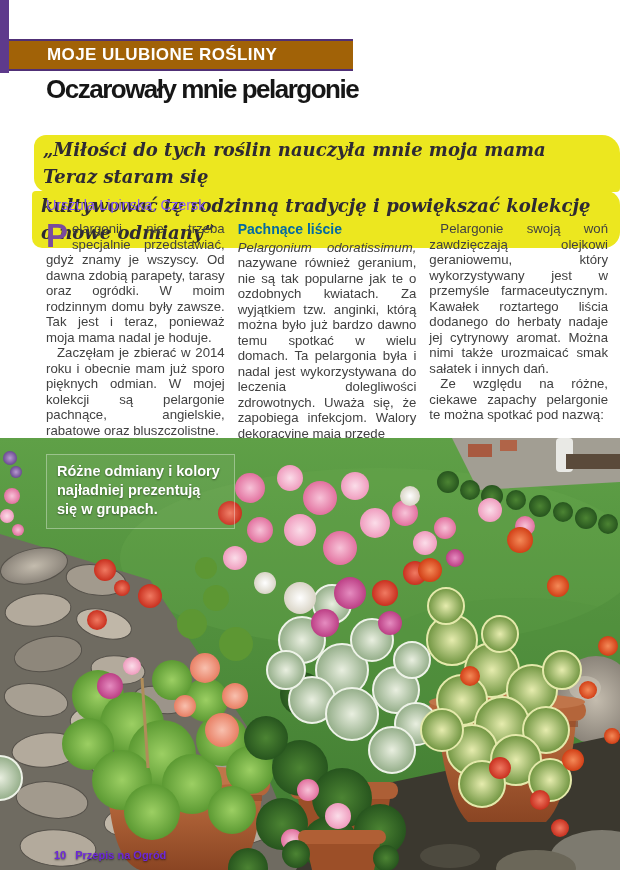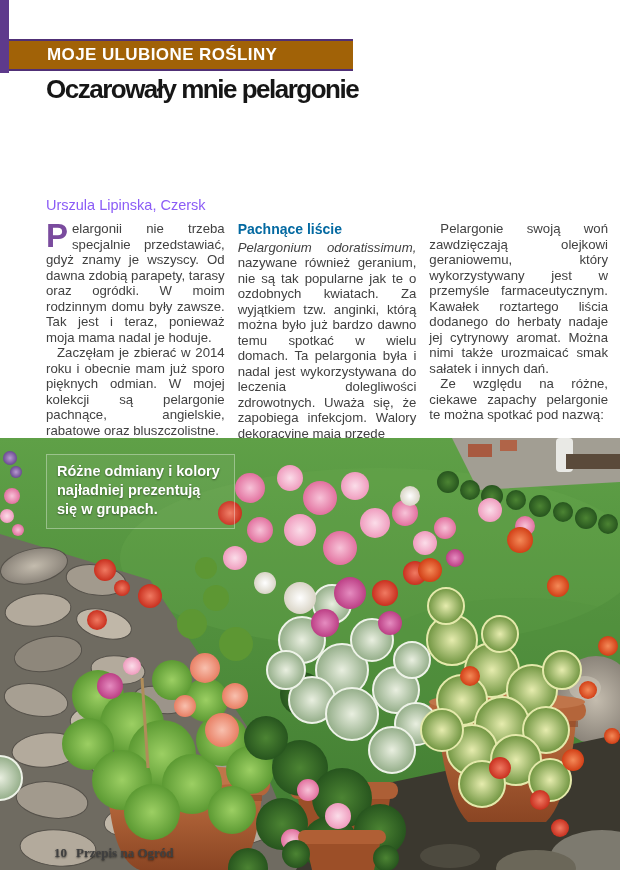--- a/index.html
+++ b/index.html
@@ -53,39 +53,46 @@
   .photo-caption {
     position:absolute; left:46px; top:16px;
     color:#fff; font-size:14.5px; font-weight:bold; line-height:19px;
     text-shadow:0 1px 2px rgba(0,0,0,.45);
     border:1px solid rgba(255,255,255,.35);
     background:rgba(255,255,255,.05);
     padding:7px 14px 9px 10px;
   }
   .photo-footer {
     position:absolute; left:54px; bottom:9px;
-    color:#404040; font-size:13px; font-weight:bold;
+    color:#6d28d9; font-size:11px; font-weight:bold;
     text-shadow:0 1px 2px rgba(0,0,0,.6);
-    font-family:Liberation Serif, serif;
   }
   .photo-footer .num { margin-right:9px; }
 </style>
 </head>
 <body>
 
 <div class="page">
 
   <div class="side-stripe"></div>
 
   <div class="kicker-bar">
     <span>MOJE ULUBIONE ROŚLINY</span>
   </div>
 
   <h1 class="title">Oczarowały mnie pelargonie</h1>
 
+  <div class="quote">
+    <div class="qline">
+      <span class="hl">„Miłości do tych roślin nauczyła mnie moja mama Teraz staram się</span>
+    </div>
+    <div class="qline qline2">
+      <span class="hl">kultywować tę rodzinną tradycję i powiększać kolekcję o nowe odmiany”</span>
+    </div>
+  </div>
 
   <div class="author">Urszula Lipinska, Czersk</div>
 
   <div class="columns">
     <div class="col">
       <p><span class="dropcap">P</span><span>elargonii nie trzeba specjalnie przedstawiać, gdyż znamy je wszyscy. Od dawna zdobią parapety, tarasy oraz ogródki. W moim rodzinnym domu były zawsze. Tak jest i teraz, ponieważ moja mama nadal je hoduje.</span></p>
       <p class="indent">Zaczęłam je zbierać w 2014 roku i obecnie mam już sporo pięknych odmian. W mojej kolekcji są pelargonie pachnące, angielskie, rabatowe oraz bluszczolistne.</p>
     </div>
     <div class="col">
       <h2 class="col-heading">Pachnące liście</h2>

